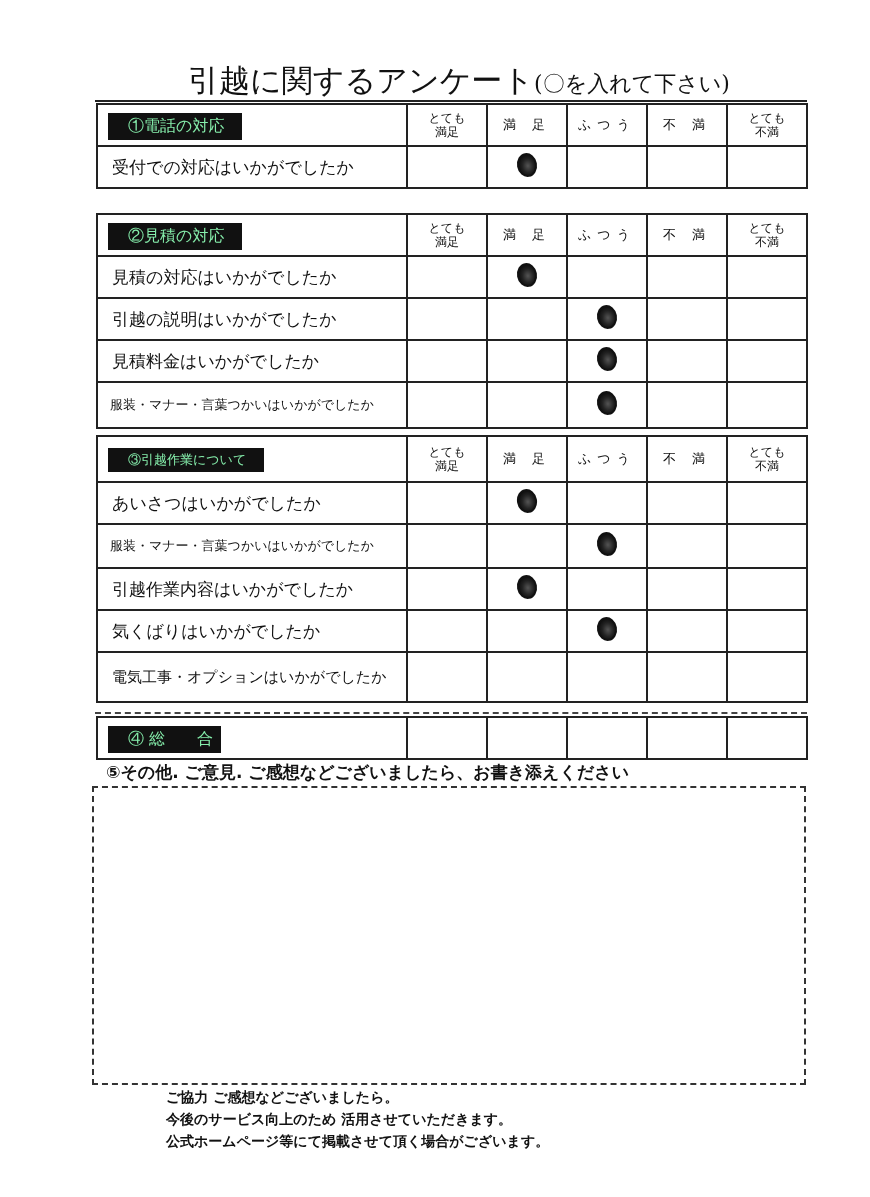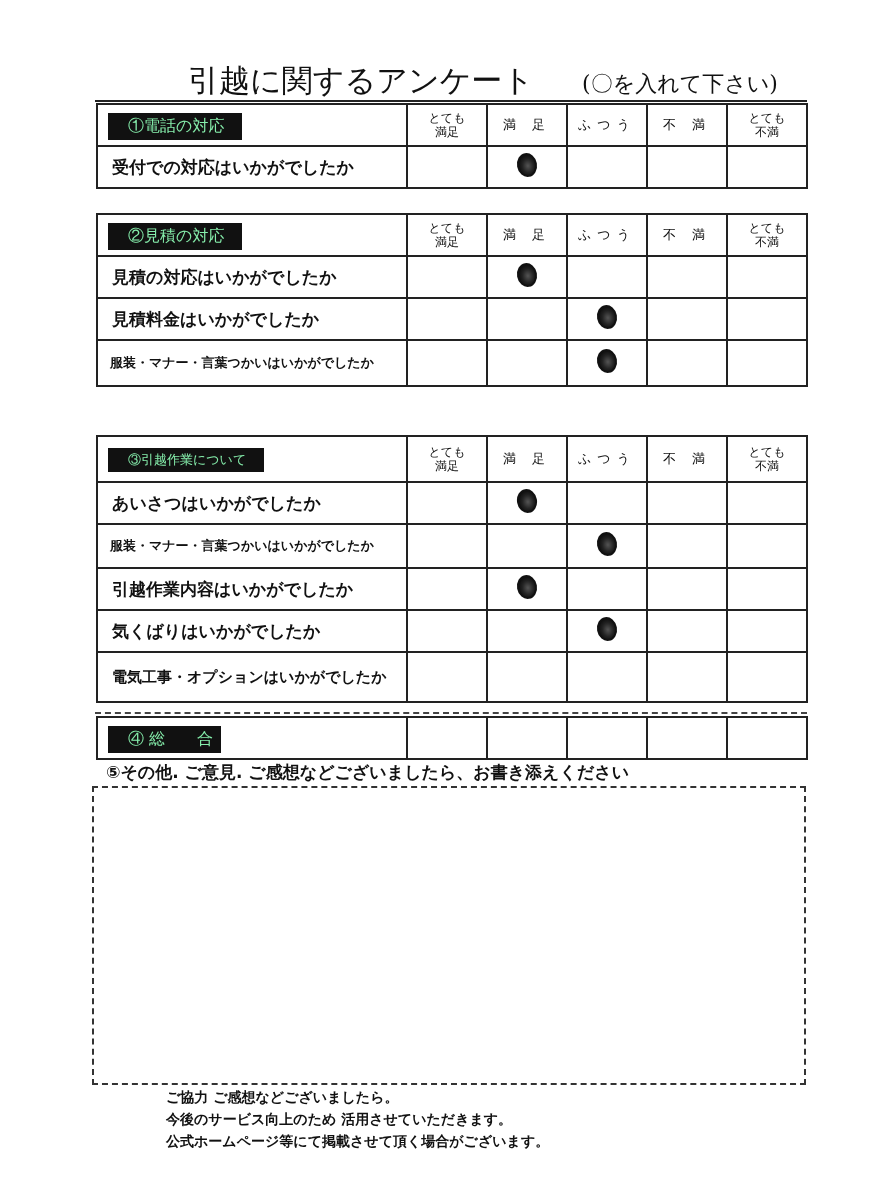--- a/index.html
+++ b/index.html
@@ -4,39 +4,39 @@
 <style>
   html, body { margin: 0; padding: 0; background: #ffffff; }
   body {
     width: 870px; height: 1197px; position: relative; overflow: hidden;
     font-family: "DejaVu Serif", "Liberation Serif", serif; color: #111;
   }
   .title {
     position: absolute; left: 188px; top: 60px; width: 600px;
     font-size: 31px; letter-spacing: 0px; white-space: nowrap;
   }
-  .title .sub { font-size: 22px; margin-left: 48px; }
+  .title .sub { font-size: 22px; }
   .title-rule { position: absolute; left: 95px; top: 100px; width: 712px; border-top: 2px solid #222; }
 
   table.sec {
     position: absolute; left: 96px; width: 710px;
     border-collapse: collapse; table-layout: fixed;
   }
   table.sec td {
     border: 2px solid #222; padding: 0; vertical-align: middle; height: 40px;
   }
   table.sec col.q { width: 310px; }
   table.sec col.c { width: 80px; }
   .hdr-label {
     display: inline-block; background: #111; color: #86efac;
     font-size: 16px; padding: 3px 18px 3px 20px; margin-left: 10px; margin-top: 2px;
   }
   .hdr-cell { text-align: center; font-size: 12px; line-height: 14px; }
   .hdr-cell.single { font-size: 13px; letter-spacing: 6px; }
-  .qtext { font-size: 17px; padding-left: 14px !important; line-height: 20px; font-weight: bold; }
+  .qtext { font-size: 17px; padding-left: 14px !important; line-height: 20px; }
   .qtext.small { font-size: 13px; line-height: 20px; padding-left: 12px !important; }
   .mark-cell { text-align: center; position: relative; }
   .mark {
     display: inline-block; width: 16px; height: 20px; border-radius: 50%;
     background: radial-gradient(ellipse at 55% 55%, #555 0%, #222 45%, #111 70%);
     border: 2px solid #111; transform: rotate(-10deg);
   }
   .section5 {
     position: absolute; left: 106px; top: 761px; font-size: 17px; font-weight: bold;
     font-family: "DejaVu Sans", "Liberation Sans", sans-serif; white-space: nowrap;
@@ -122,20 +122,28 @@
   </tr>
   <tr style="height:42px;">
     <td class="qtext">見積の対応はいかがでしたか</td>
     <td class="mark-cell"></td>
     <td class="mark-cell"><span class="mark"></span></td>
     <td class="mark-cell"></td>
     <td class="mark-cell"></td>
     <td class="mark-cell"></td>
   </tr>
   <tr style="height:42px;">
+    <td class="qtext">引越の説明はいかがでしたか</td>
+    <td class="mark-cell"></td>
+    <td class="mark-cell"></td>
+    <td class="mark-cell"><span class="mark"></span></td>
+    <td class="mark-cell"></td>
+    <td class="mark-cell"></td>
+  </tr>
+  <tr style="height:42px;">
     <td class="qtext">見積料金はいかがでしたか</td>
     <td class="mark-cell"></td>
     <td class="mark-cell"></td>
     <td class="mark-cell"><span class="mark"></span></td>
     <td class="mark-cell"></td>
     <td class="mark-cell"></td>
   </tr>
   <tr style="height:46px;">
     <td class="qtext small">服装・マナー・言葉つかいはいかがでしたか</td>
     <td class="mark-cell"></td>

